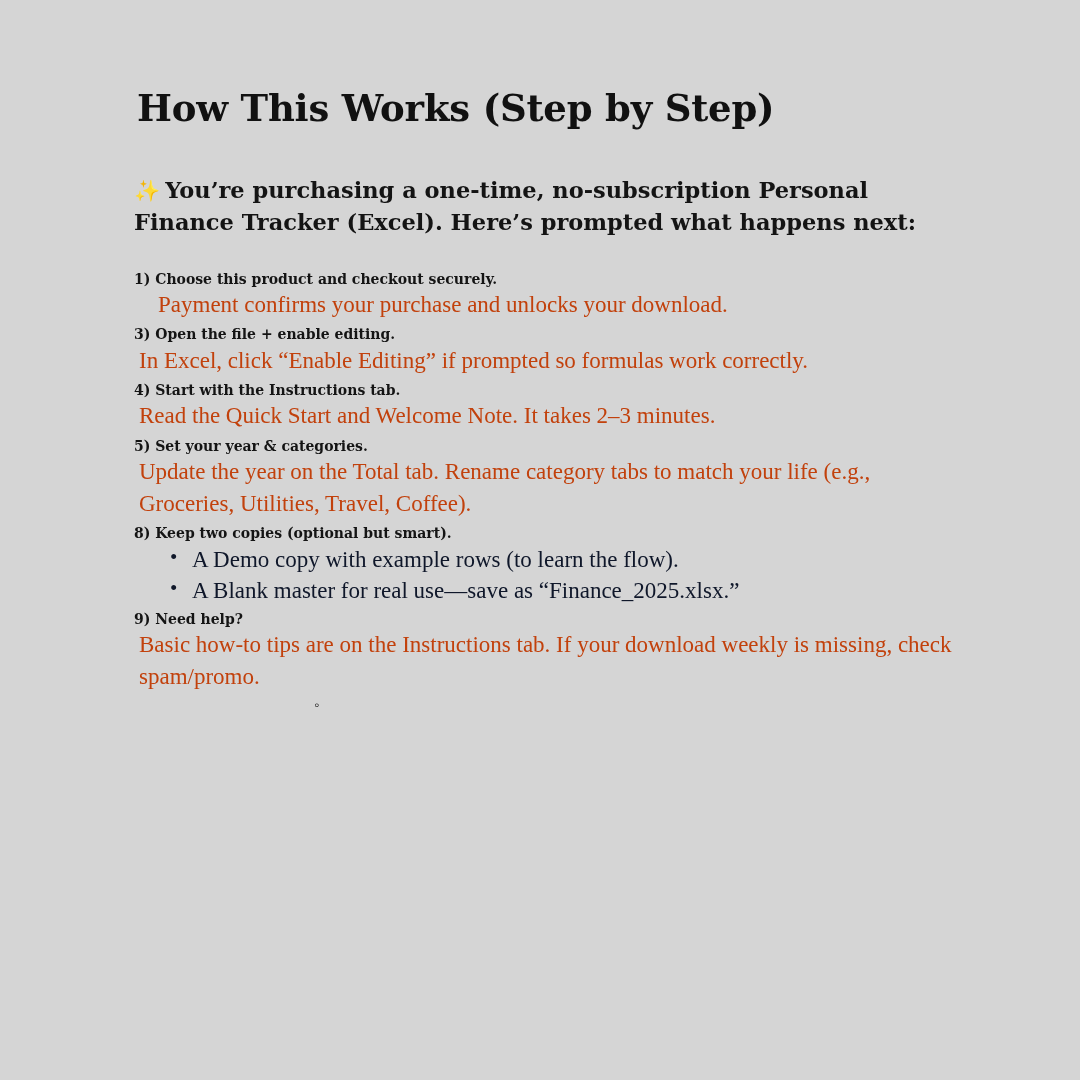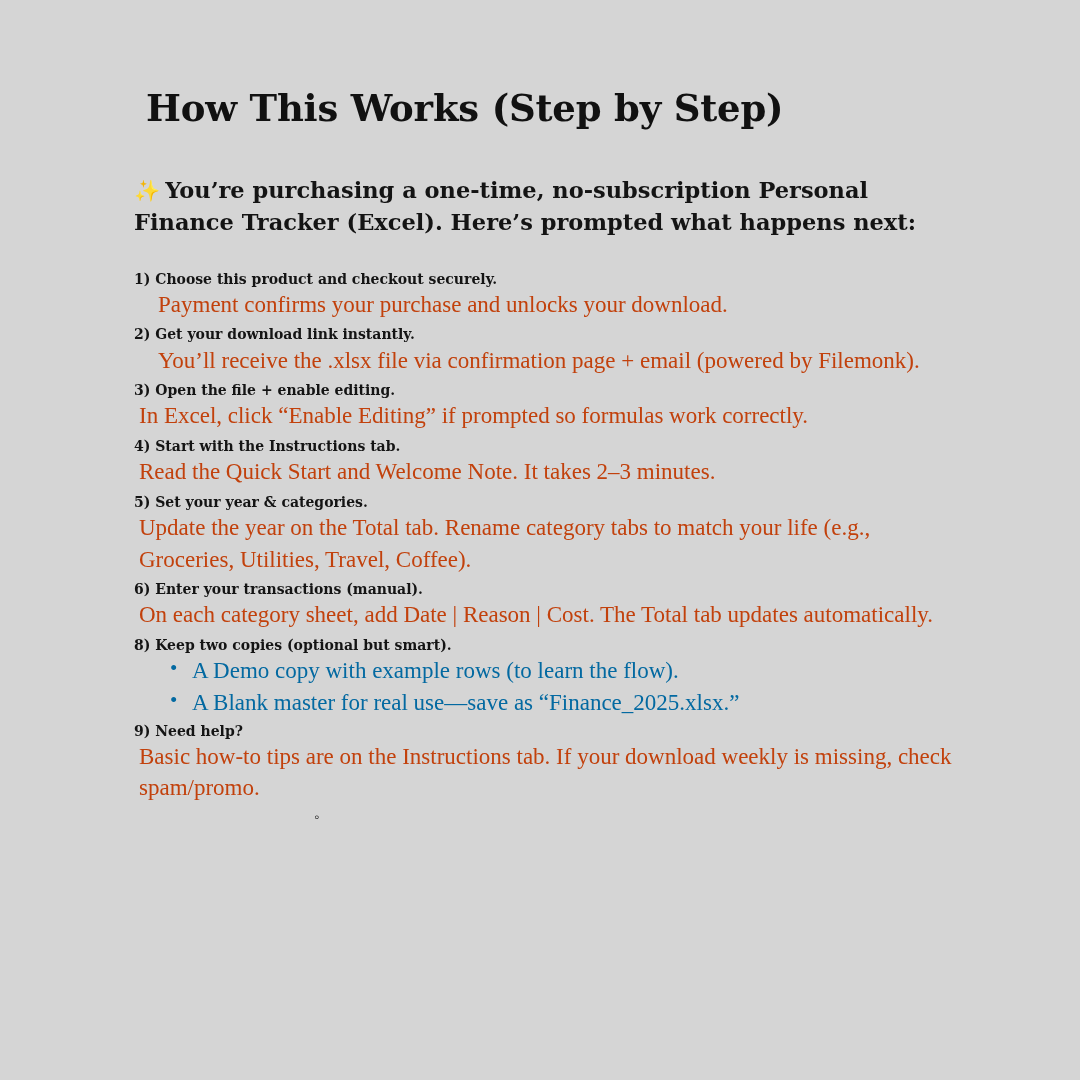--- a/index.html
+++ b/index.html
@@ -19,21 +19,21 @@
     width: 1080px;
     height: 1080px;
     padding: 88px 110px 0 134px;
   }
   .title {
     font-family: "DejaVu Serif", serif;
     font-weight: bold;
     font-size: 37px;
     letter-spacing: -0.2px;
     color: #111111;
-    margin: 0 0 46px 12px;
+    margin: 0 0 46px 3px;
     line-height: 1.1;
   }
   .intro {
     font-family: "DejaVu Serif", serif;
     font-weight: bold;
     font-size: 22.5px;
     line-height: 1.42;
     color: #141414;
     margin: 0 0 30px 0;
   }
@@ -72,21 +72,21 @@
   }
   .bullets {
     list-style: none;
     margin: 0 0 2px 0;
     padding: 0 0 0 36px;
   }
   .bullets li {
     font-family: "Liberation Serif", serif;
     font-size: 23px;
     line-height: 1.38;
-    color: #0369a1;
+    color: #0f172a;
     position: relative;
     padding-left: 22px;
   }
   .bullets li::before {
     content: "\2022";
     position: absolute;
     left: 0;
     top: -1px;
     font-size: 21px;
   }
@@ -116,44 +116,36 @@
 
   <p class="intro"><span class="sparkle">✨</span><span>You’re purchasing a one-time, no-subscription Personal Finance Tracker (Excel). Here’s prompted what happens next:</span></p>
 
   <ol class="steps">
 
     <li class="step">
       <div class="step-head">1) Choose this product and checkout securely.</div>
       <div class="step-body indented">Payment confirms your purchase and unlocks your download.</div>
     </li>
 
-    <li class="step">
-      <div class="step-head">2) Get your download link instantly.</div>
-      <div class="step-body indented">You’ll receive the .xlsx file via confirmation page + email (powered by Filemonk).</div>
-    </li>
 
     <li class="step">
       <div class="step-head">3) Open the file + enable editing.</div>
       <div class="step-body slight">In Excel, click “Enable Editing” if prompted so formulas work correctly.</div>
     </li>
 
     <li class="step">
       <div class="step-head">4) Start with the Instructions tab.</div>
       <div class="step-body slight">Read the Quick Start and Welcome Note. It takes 2–3 minutes.</div>
     </li>
 
     <li class="step">
       <div class="step-head">5) Set your year &amp; categories.</div>
       <div class="step-body slight">Update the year on the Total tab. Rename category tabs to match your life (e.g., Groceries, Utilities, Travel, Coffee).</div>
     </li>
 
-    <li class="step">
-      <div class="step-head">6) Enter your transactions (manual).</div>
-      <div class="step-body slight">On each category sheet, add Date | Reason | Cost. The Total tab updates automatically.</div>
-    </li>
 
 
     <li class="step">
       <div class="step-head">8) Keep two copies (optional but smart).</div>
       <ul class="bullets">
         <li>A Demo copy with example rows (to learn the flow).</li>
         <li>A Blank master for real use—save as “Finance_2025.xlsx.”</li>
       </ul>
     </li>
 

